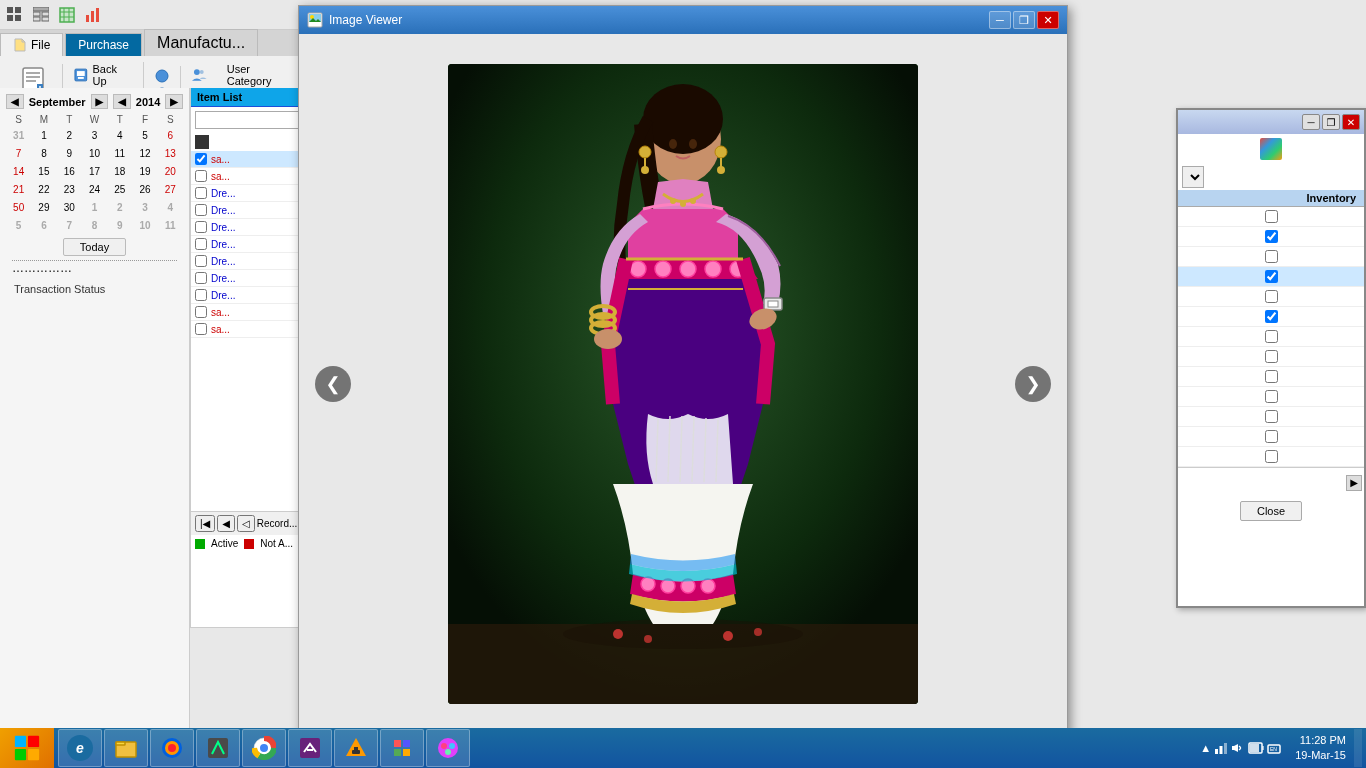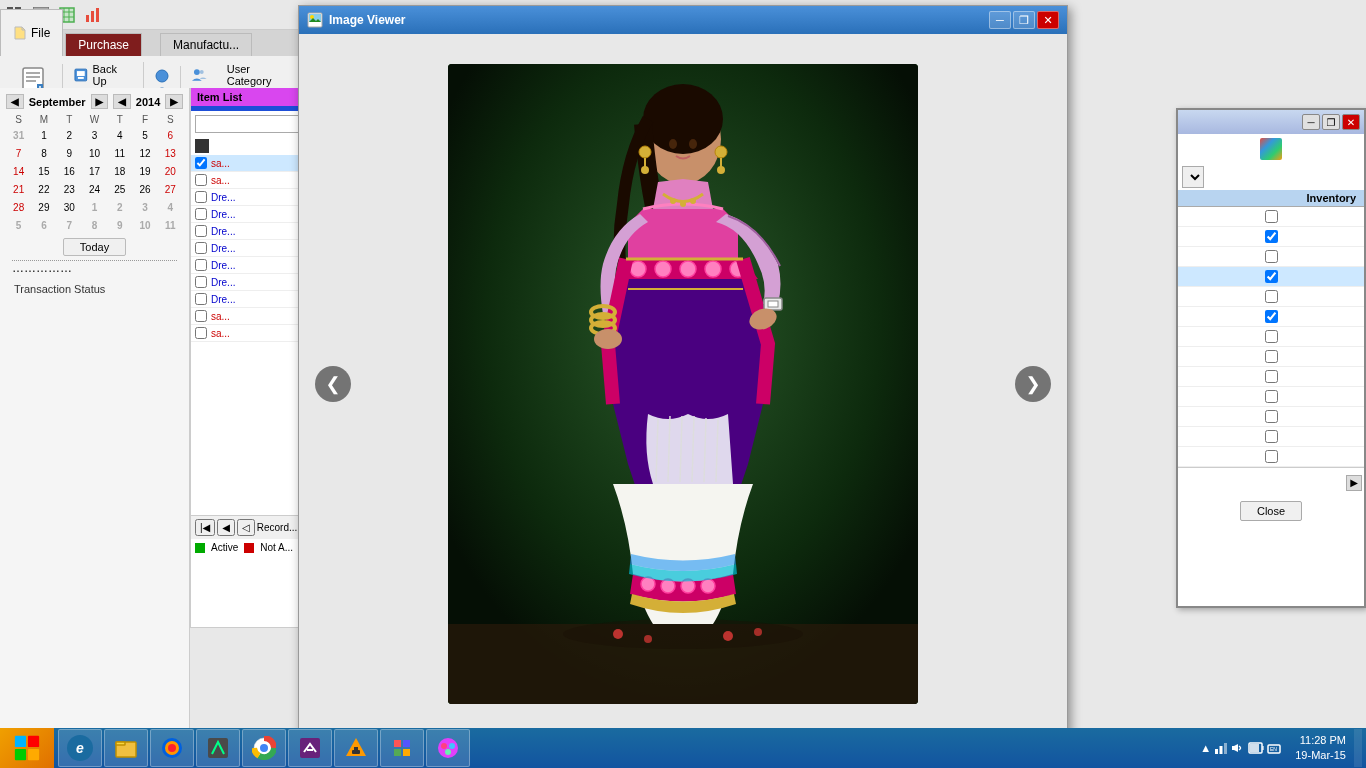--- a/index.html
+++ b/index.html
@@ -27,39 +27,39 @@
     .cal-grid th { text-align: center; padding: 1px; color: #555; font-weight: normal; width: 24px; }
     .cal-grid td { text-align: center; padding: 1px 2px; cursor: pointer; width: 24px; height: 18px; }
     .cal-grid td.weekend { color: #c00; }
     .cal-grid td.other-month { color: #aaa; font-weight: bold; }
     .cal-today-btn { display: block; text-align: center; margin: 4px auto; padding: 2px 16px; background: #f0f0f0; border: 1px solid #bbb; cursor: pointer; font-size: 11px; border-radius: 2px; }
     .sidebar-divider { border-top: 1px dotted #999; margin: 4px 6px; }
     .sidebar-status { padding: 4px 8px; font-size: 11px; color: #333; }
 
     
     .item-list-panel { position: absolute; top: 88px; left: 190px; width: 115px; height: 540px; background: #fff; border: 1px solid #ccc; border-top: none; overflow: hidden; }
-    .item-list-header { background: #d946ef; padding: 3px 6px; font-size: 11px; font-weight: bold; border-bottom: 5px solid #1d4ed8; }
+    .item-list-header { background: #0ea5e9; padding: 3px 6px; font-size: 11px; font-weight: bold; border-bottom: 1px solid #1d4ed8; }
     .item-list-search { padding: 4px; }
     .item-list-search input { width: 100%; padding: 2px 4px; font-size: 11px; border: 1px solid #aaa; }
     .item-list-rows { overflow-y: auto; height: 360px; }
     .item-row { display: flex; align-items: center; padding: 2px 4px; border-bottom: 1px solid #eee; cursor: pointer; }
     .item-row.selected { background: #cde8ff; }
     .item-row input[type=checkbox] { margin-right: 4px; width: 12px; height: 12px; }
     .item-row-text { font-size: 10px; overflow: hidden; text-overflow: ellipsis; white-space: nowrap; }
     .item-row-text.red { color: #c00; }
     .item-row-text.blue { color: #00c; }
     .item-list-nav { display: flex; align-items: center; gap: 2px; padding: 3px 4px; background: #f0f0f0; border-top: 1px solid #ccc; }
     .item-list-nav button { padding: 1px 3px; font-size: 10px; cursor: pointer; }
     .item-list-legend { display: flex; align-items: center; gap: 6px; padding: 3px 4px; font-size: 10px; }
     .inventory-select { flex: 1; height: 22px; font-size: 11px; border: 1px solid #aaa; }
 
     
     .image-viewer { position: absolute; top: 5px; left: 298px; width: 770px; height: 730px; background: #f0f0f0; border: 1px solid #999; box-shadow: 3px 3px 10px rgba(0,0,0,0.4); z-index: 100; }
     .window-titlebar { display: flex; align-items: center; justify-content: space-between; background: linear-gradient(to bottom, #4a90d9, #2a70b9); padding: 4px 8px; height: 28px; }
-    .window-title { color: white; font-size: 12px; font-weight: bold; }
+    .window-title { color: white; font-size: 12px; font-weight: normal; }
     .window-controls { display: flex; gap: 2px; }
     .win-btn { width: 22px; height: 18px; display: flex; align-items: center; justify-content: center; font-size: 11px; cursor: pointer; border: 1px solid rgba(255,255,255,0.4); border-radius: 2px; color: white; background: rgba(255,255,255,0.15); }
     .win-btn.close { background: #c00; }
     .image-viewer-content { padding: 16px; display: flex; align-items: center; justify-content: center; height: calc(100% - 28px); background: #e8e8e8; position: relative; }
     .nav-arrow { position: absolute; top: 50%; transform: translateY(-50%); width: 36px; height: 36px; background: rgba(0,0,0,0.5); border-radius: 50%; display: flex; align-items: center; justify-content: center; cursor: pointer; color: white; font-size: 18px; z-index: 10; }
     .nav-arrow.left { left: 16px; }
     .nav-arrow.right { right: 16px; }
     .saree-image { width: 470px; height: 640px; background: linear-gradient(135deg, #1a4a1a, #2a6a2a, #0a3a0a); border-radius: 4px; display: flex; align-items: center; justify-content: center; overflow: hidden; position: relative; }
 
     
@@ -110,31 +110,31 @@
   <div class="app-icon-sm">
     <svg width="16" height="16" viewBox="0 0 16 16">
         <rect x="1" y="8" width="3" height="7" fill="#e74c3c"></rect>
         <rect x="6" y="4" width="3" height="11" fill="#e74c3c"></rect>
         <rect x="11" y="1" width="3" height="14" fill="#e74c3c"></rect>
       </svg>
   </div>
 </div>
 
 <div style="position:absolute;top:30px;left:0;width:310px;height:26px;background:#d4d4d4;display:flex;align-items:flex-end;">
-  <div style="padding:16px 12px;background:#f0f0f0;border:1px solid #bbb;border-bottom:none;font-size:12px;cursor:pointer;margin-right:2px;display:flex;align-items:center;gap:4px;text-align:center;">
+  <div style="padding:4px 12px;background:#f0f0f0;border:1px solid #bbb;border-bottom:none;font-size:12px;cursor:pointer;margin-right:2px;display:flex;align-items:center;gap:4px;text-align:center;">
     <svg width="14" height="14" viewBox="0 0 14 14">
         <path d="M2,1 L9,1 L12,4 L12,13 L2,13 Z" fill="#ffe082" stroke="#bbb" stroke-width="1"></path>
         <path d="M9,1 L9,4 L12,4" fill="none" stroke="#bbb" stroke-width="1"></path>
       </svg>
     <span>File</span>
   </div>
-  <div style="padding:4px 12px;background:#7f1d1d;border:1px solid #bbb;border-bottom:none;font-size:12px;cursor:pointer;color:white;margin-right:18px;">
+  <div style="padding:4px 12px;background:#0369a1;border:1px solid #bbb;border-bottom:none;font-size:12px;cursor:pointer;color:white;margin-right:2px;">
     <span>Purchase</span>
   </div>
-  <div style="padding:4px 12px;background:#d4d4d4;border:1px solid #bbb;border-bottom:none;font-size:12px;cursor:pointer;margin-right:2px;">
+  <div style="padding:4px 12px;background:#d4d4d4;border:1px solid #bbb;border-bottom:none;font-size:16px;cursor:pointer;margin-right:2px;">
     <span>Manufactu...</span>
   </div>
 </div>
 
 <div style="position:absolute;top:56px;left:0;width:310px;height:60px;background:#f0f0f0;border-bottom:2px solid #3a7fc1;display:flex;align-items:center;padding:4px;">
 
   <div style="display:flex;flex-direction:column;align-items:center;padding:0 6px;border-right:1px solid #ccc;">
     <div style="display:flex;flex-direction:column;align-items:center;cursor:pointer;padding:2px 4px;">
       <svg width="28" height="28" viewBox="0 0 28 28">
           <rect x="4" y="2" width="20" height="24" rx="2" fill="#fff" stroke="#888" stroke-width="1.5"></rect>
@@ -250,21 +250,21 @@
         <tr>
           <td class="weekend" style="color:#c00;">21</td>
           <td>22</td>
           <td>23</td>
           <td>24</td>
           <td>25</td>
           <td>26</td>
           <td class="weekend">27</td>
         </tr>
         <tr>
-          <td class="weekend" style="color:#c00;">28</td>
+          <td class="weekend" style="color:#c00;">50</td>
           <td>29</td>
           <td>30</td>
           <td class="other-month">1</td>
           <td class="other-month">2</td>
           <td class="other-month">3</td>
           <td class="other-month weekend">4</td>
         </tr>
         <tr>
           <td class="other-month weekend">5</td>
           <td class="other-month">6</td>

